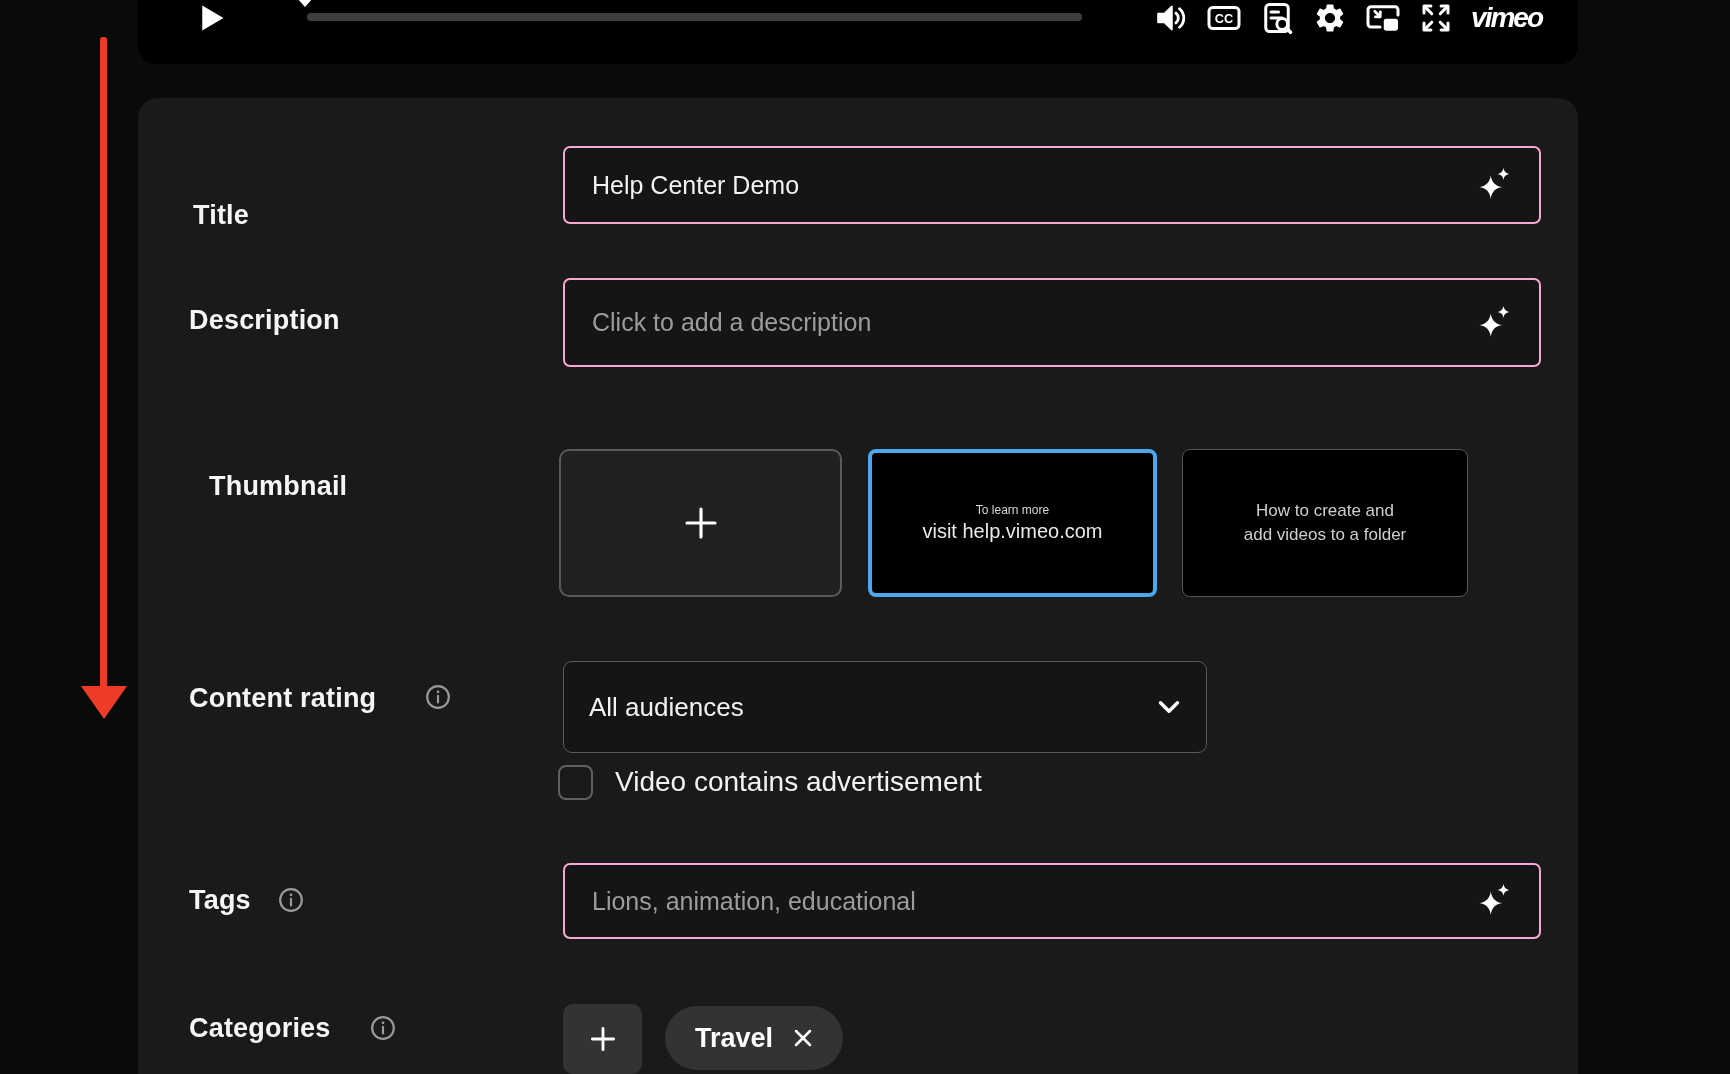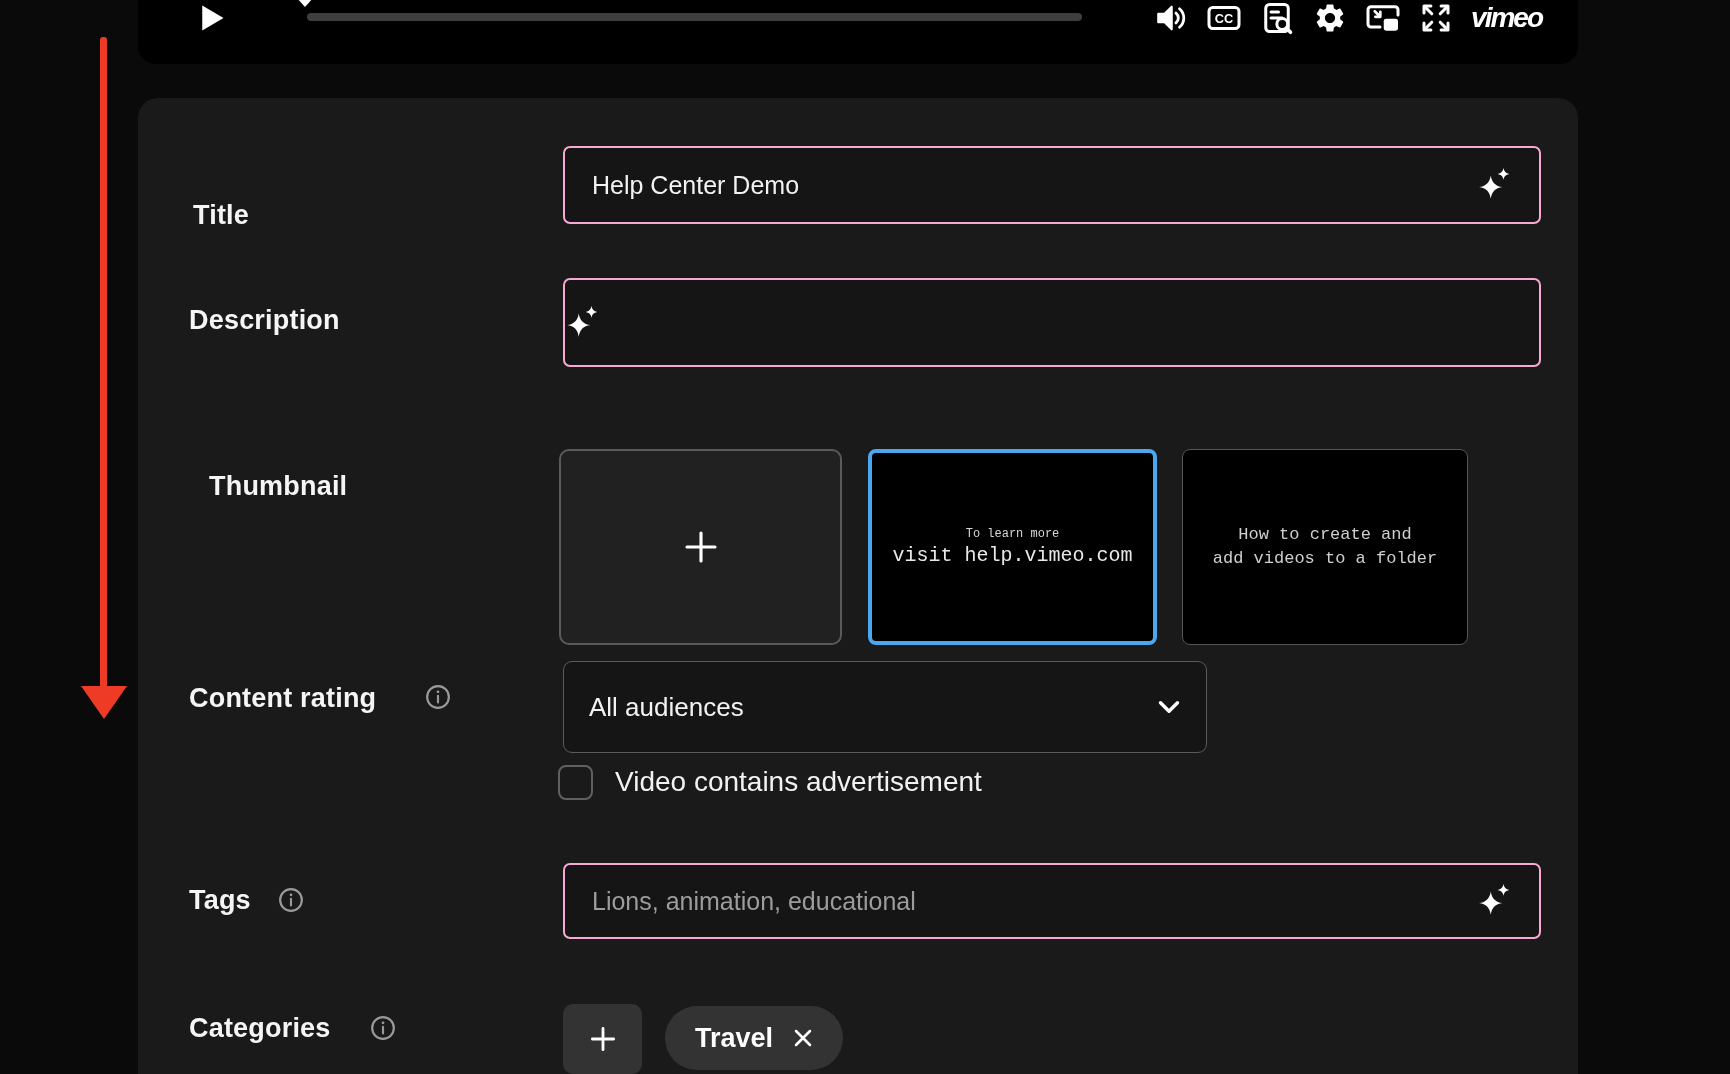--- a/index.html
+++ b/index.html
@@ -29,21 +29,21 @@
   .info-ic { position:absolute; width:26px; height:26px; cursor:pointer; }
 
   .field { position:absolute; left:425px; width:978px; background:#151515; border:2px solid #f9a8d4; border-radius:7px;
     display:flex; align-items:center; }
   .field input { flex:1; background:transparent; border:none; outline:none; color:#f2f2f2; font-size:25px;
     font-family:"Liberation Sans",sans-serif; padding:0 0 0 27px; }
   .field input::placeholder { color:#9c9c9c; opacity:1; }
   .field .ghost { flex:1; color:#9c9c9c; font-size:25px; padding-left:27px; cursor:text; }
   .sparkle { width:36px; height:36px; margin-right:26px; flex:0 0 auto; cursor:pointer; }
 
-  .thumb { position:absolute; top:351px; height:196px; border-radius:8px; cursor:pointer;font-family:Liberation Mono, monospace; }
+  .thumb { position:absolute; top:351px; height:148px; border-radius:8px; cursor:pointer; }
   .thumb-add { left:421px; width:283px; background:#212121; border:2px solid #5a5a5a; border-radius:10px;
     display:flex; align-items:center; justify-content:center; }
   .thumb-sel { left:730px; width:289px; background:#000; border:4px solid #4ba7f0;
     display:flex; flex-direction:column; align-items:center; justify-content:center; }
   .thumb-alt { left:1044px; width:286px; background:#000; border:1px solid #555;
     display:flex; flex-direction:column; align-items:center; justify-content:center; }
   .t-small { color:#d8d8d8; font-size:12px; margin-bottom:3px; }
   .t-big { color:#e8e8e8; font-size:20px; }
   .t-alt { color:#cfcfcf; font-size:17px; line-height:1.4; text-align:center; }
 
@@ -141,20 +141,21 @@
     <div class="field" style="top:48px; height:78px;">
       <input type="text" value="Help Center Demo" style="">
       <svg class="sparkle" viewBox="0 0 34 34">
         <path fill="#fff" d="M13 8 C13.9 14.5 17.5 18.1 24 19 C17.5 19.9 13.9 23.5 13 30 C12.1 23.5 8.5 19.9 2 19 C8.5 18.1 12.1 14.5 13 8 Z"></path>
         <path fill="#fff" d="M25 1 C25.45 4.25 27.25 6.05 30.5 6.5 C27.25 6.95 25.45 8.75 25 12 C24.55 8.75 22.75 6.95 19.5 6.5 C22.75 6.05 24.55 4.25 25 1 Z"></path>
       </svg>
     </div>
 
     <div class="lbl" style="left:51px; top:207px;">Description</div>
     <div class="field" style="top:180px; height:89px;">
+      <div class="ghost">Click to add a description</div>
       <svg class="sparkle" viewBox="0 0 34 34">
         <path fill="#fff" d="M13 8 C13.9 14.5 17.5 18.1 24 19 C17.5 19.9 13.9 23.5 13 30 C12.1 23.5 8.5 19.9 2 19 C8.5 18.1 12.1 14.5 13 8 Z"></path>
         <path fill="#fff" d="M25 1 C25.45 4.25 27.25 6.05 30.5 6.5 C27.25 6.95 25.45 8.75 25 12 C24.55 8.75 22.75 6.95 19.5 6.5 C22.75 6.05 24.55 4.25 25 1 Z"></path>
       </svg>
     </div>
 
     <div class="lbl" style="left:51px; top:373px;margin-left:20px;">Thumbnail</div>
     <div class="thumb thumb-add">
       <svg width="42" height="42" viewBox="0 0 24 24">
         <path d="M12 4 V20 M4 12 H20" stroke="#fff" stroke-width="1.8" stroke-linecap="round" fill="none"></path>

